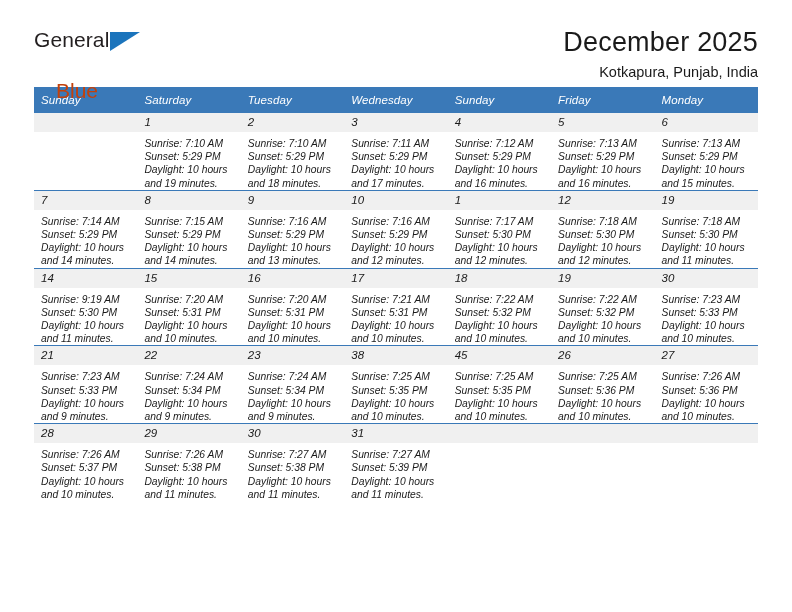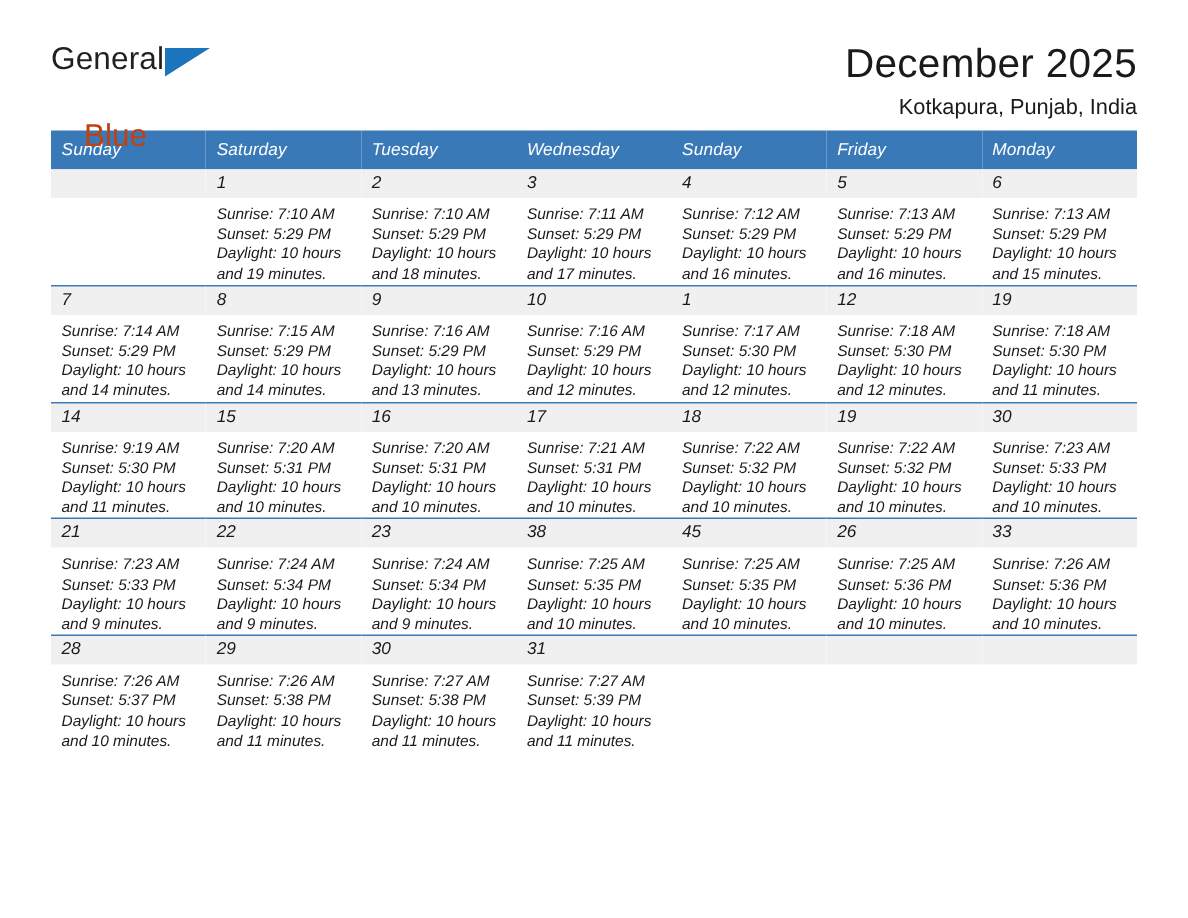--- a/index.html
+++ b/index.html
@@ -390,21 +390,21 @@
           <td class="day">
             <div class="dnum">26</div>
             <div class="info">
               <div>Sunrise: 7:25 AM</div>
               <div>Sunset: 5:36 PM</div>
               <div>Daylight: 10 hours</div>
               <div>and 10 minutes.</div>
             </div>
           </td>
           <td class="day">
-            <div class="dnum">33</div>
+            <div class="dnum">27</div>
             <div class="info">
               <div>Sunrise: 7:26 AM</div>
               <div>Sunset: 5:36 PM</div>
               <div>Daylight: 10 hours</div>
               <div>and 10 minutes.</div>
             </div>
           </td>
         </tr>
         <tr class="week">
           <td class="day">

